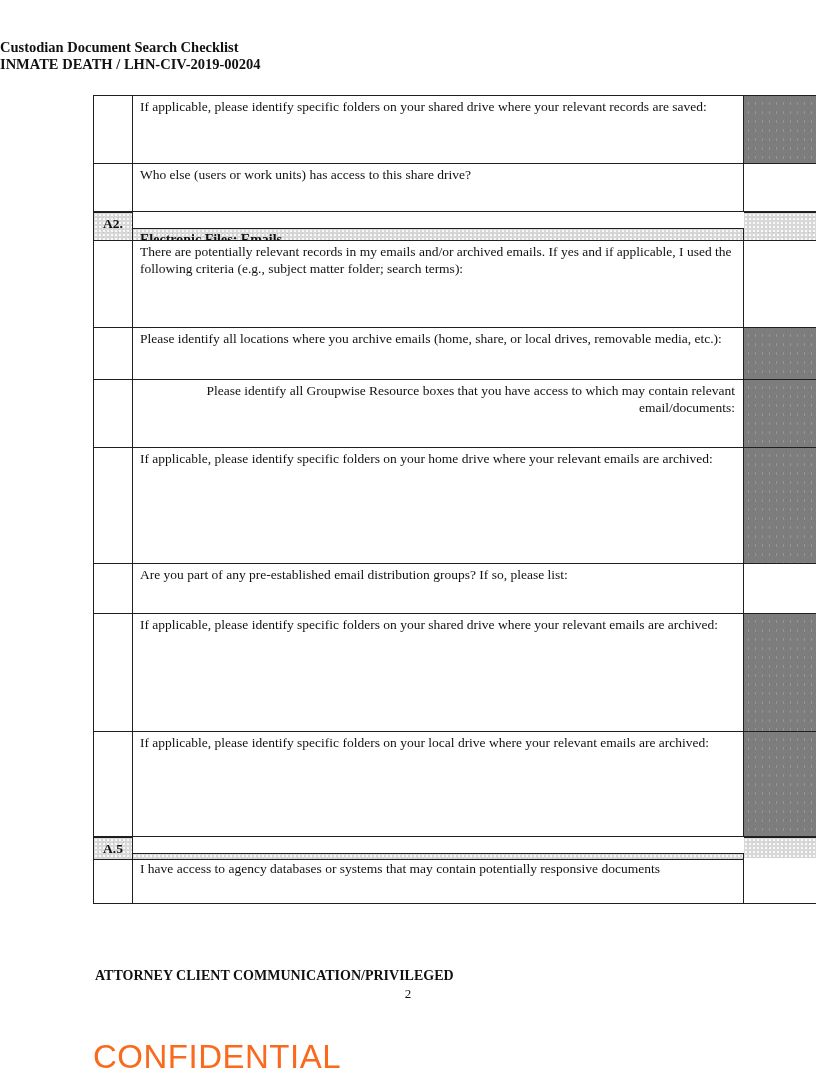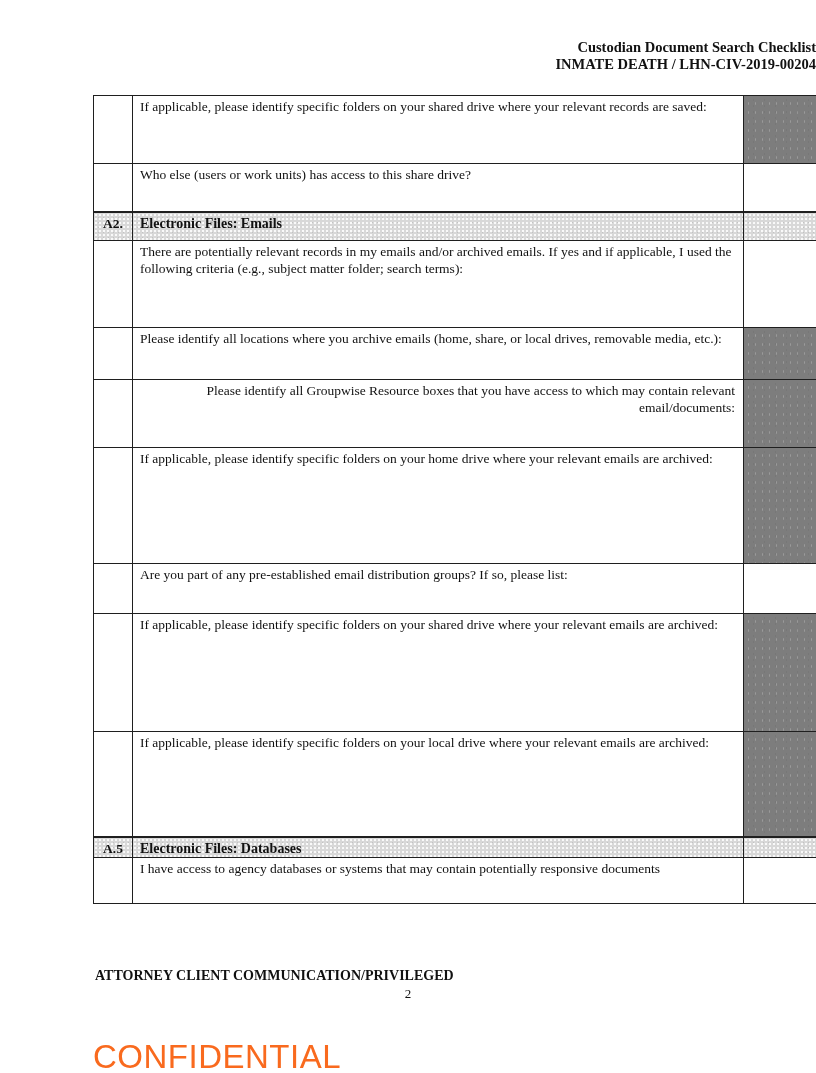--- a/index.html
+++ b/index.html
@@ -15,21 +15,21 @@
     font-family: "Liberation Serif", serif;
     color: #111;
     overflow: hidden;
   }
   
   .doc-title {
     position: absolute;
     top: 39px;
     left: 0;
     width: 100%;
-    text-align: right;
+    text-align: left;
     font-weight: bold;
     font-size: 14.5px;
     line-height: 17px;
   }
   
   .checklist {
     position: absolute;
     top: 95px;
     left: 93px;
     width: 730px;
@@ -65,21 +65,21 @@
   
   .row.section > div {
     background-color: #d8d8d8;
     background-image:
       radial-gradient(rgba(255,255,255,0.85) 0.8px, transparent 1px),
       radial-gradient(rgba(0,0,0,0.10) 0.8px, transparent 1px);
     background-size: 4px 4px, 5px 5px;
     background-position: 0 0, 2px 2px;
     border-top: 1px solid #1f1f1f;
   }
-  .row.section .c2 { font-weight: bold; font-size: 14px; }
+  .row.section .c2 { font-weight: bold; font-size: 14px; margin-top: 16px; }
   
   .c3.redacted {
     background-color: #7d7d7d;
     background-image:
       radial-gradient(rgba(255,255,255,0.22) 0.7px, transparent 1px),
       radial-gradient(rgba(0,0,0,0.18) 0.7px, transparent 1px);
     background-size: 7px 9px, 11px 6px;
     background-position: 1px 3px, 4px 1px;
   }
   

